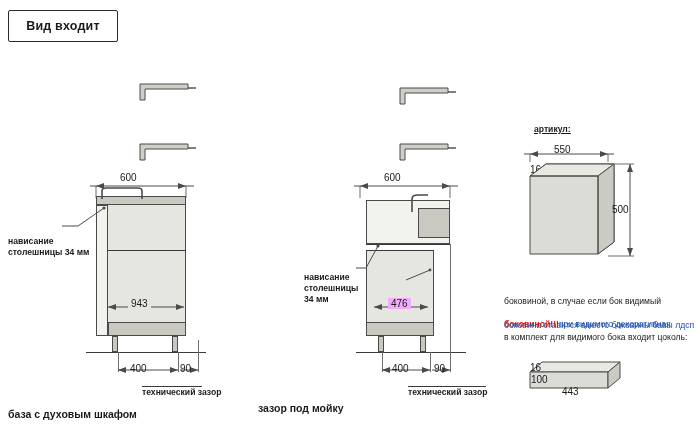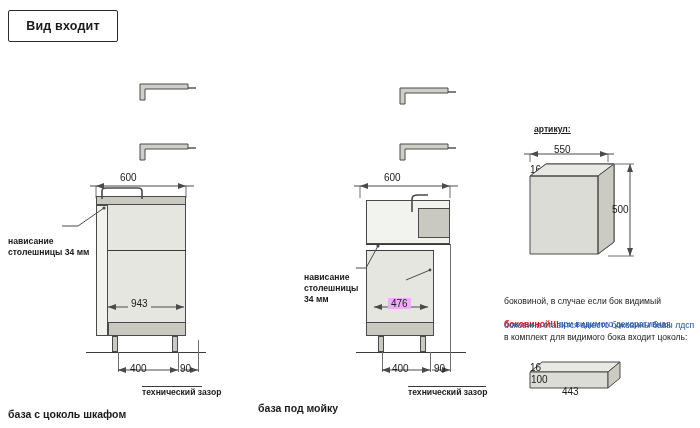--- a/index.html
+++ b/index.html
@@ -127,21 +127,21 @@
   <div class="abs ln-h" style="left:142px; top:386px; width:60px;"></div>
   <div class="abs txt txt-b" style="left:142px; top:387px;">технический зазор</div>
 
   <div class="abs txt txt-b" style="left:8px; top:236px; width:96px;">нависание
 столешницы 34 мм</div>
   <svg class="abs" style="left:60px; top:206px;" width="48" height="40">
     <path d="M44,2 L18,20 L2,20" fill="none" stroke="#4a4a4a" stroke-width="1"></path>
     <circle cx="44" cy="2" r="1.6" fill="#4a4a4a"></circle>
   </svg>
 
-  <div class="abs cap" style="left:8px; top:408px;">база с цоколь шкафом</div>
+  <div class="abs cap" style="left:8px; top:408px;">база с духовым шкафом</div>
 
   <svg class="abs" style="left:400px; top:88px;" width="60" height="24">
     <polygon points="0,0 48,0 48,5 5,5 5,16 0,16" fill="#cfcfc9" stroke="#4a4a4a" stroke-width="1"></polygon>
     <line x1="48" y1="4" x2="56" y2="4" stroke="#4a4a4a" stroke-width="1.4"></line>
   </svg>
 
   <svg class="abs" style="left:400px; top:144px;" width="60" height="24">
     <polygon points="0,0 48,0 48,5 5,5 5,16 0,16" fill="#cfcfc9" stroke="#4a4a4a" stroke-width="1"></polygon>
     <line x1="48" y1="4" x2="56" y2="4" stroke="#4a4a4a" stroke-width="1.4"></line>
   </svg>
@@ -202,21 +202,21 @@
   <svg class="abs" style="left:356px; top:244px;" width="26" height="32">
     <path d="M22,2 L10,24 L0,24" fill="none" stroke="#4a4a4a" stroke-width="1"></path>
     <circle cx="22" cy="2" r="1.6" fill="#4a4a4a"></circle>
   </svg>
 
   <svg class="abs" style="left:402px; top:268px;" width="30" height="14">
     <path d="M28,2 L4,12" fill="none" stroke="#4a4a4a" stroke-width="1"></path>
     <circle cx="28" cy="2" r="1.4" fill="#4a4a4a"></circle>
   </svg>
 
-  <div class="abs cap" style="left:258px; top:402px;">база под мойку</div>
+  <div class="abs cap" style="left:258px; top:402px;">зазор под мойку</div>
 
   <div class="abs txt txt-b" style="left:534px; top:124px;text-decoration:underline;">артикул:</div>
 
   <svg class="abs" style="left:524px; top:140px;" width="96" height="18">
     <line x1="6" y1="14" x2="6" y2="22" stroke="#6f6f6f" stroke-width="1"></line>
     <line x1="84" y1="14" x2="84" y2="22" stroke="#6f6f6f" stroke-width="1"></line>
     <line x1="0" y1="14" x2="90" y2="14" stroke="#4a4a4a" stroke-width="1"></line>
     <polygon points="6,14 14,11 14,17" fill="#4a4a4a"></polygon>
     <polygon points="84,14 76,11 76,17" fill="#4a4a4a"></polygon>
   </svg>

